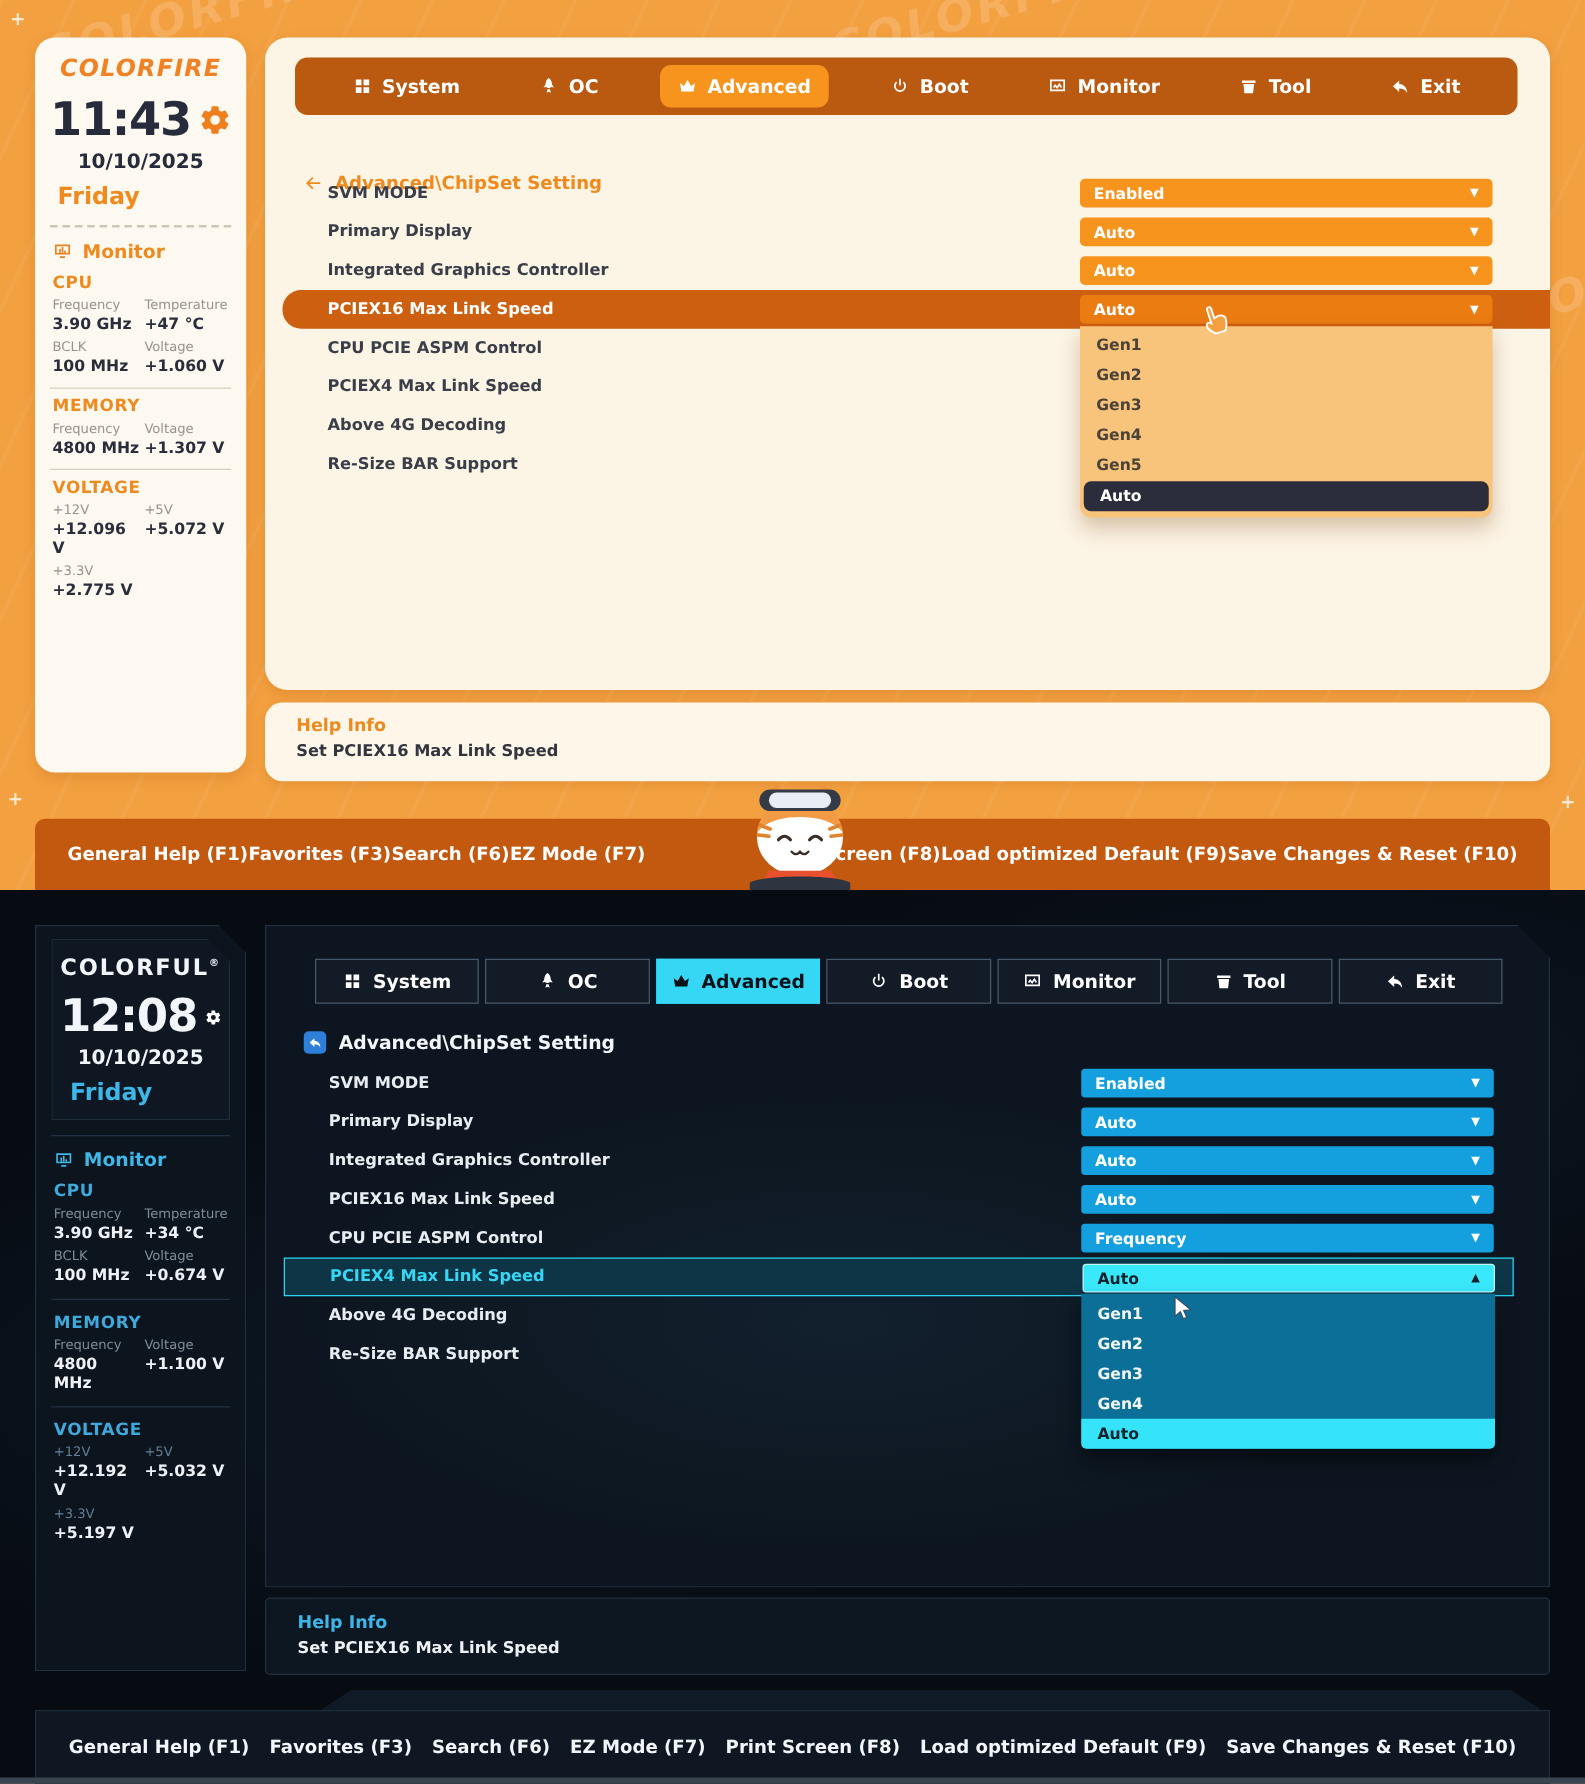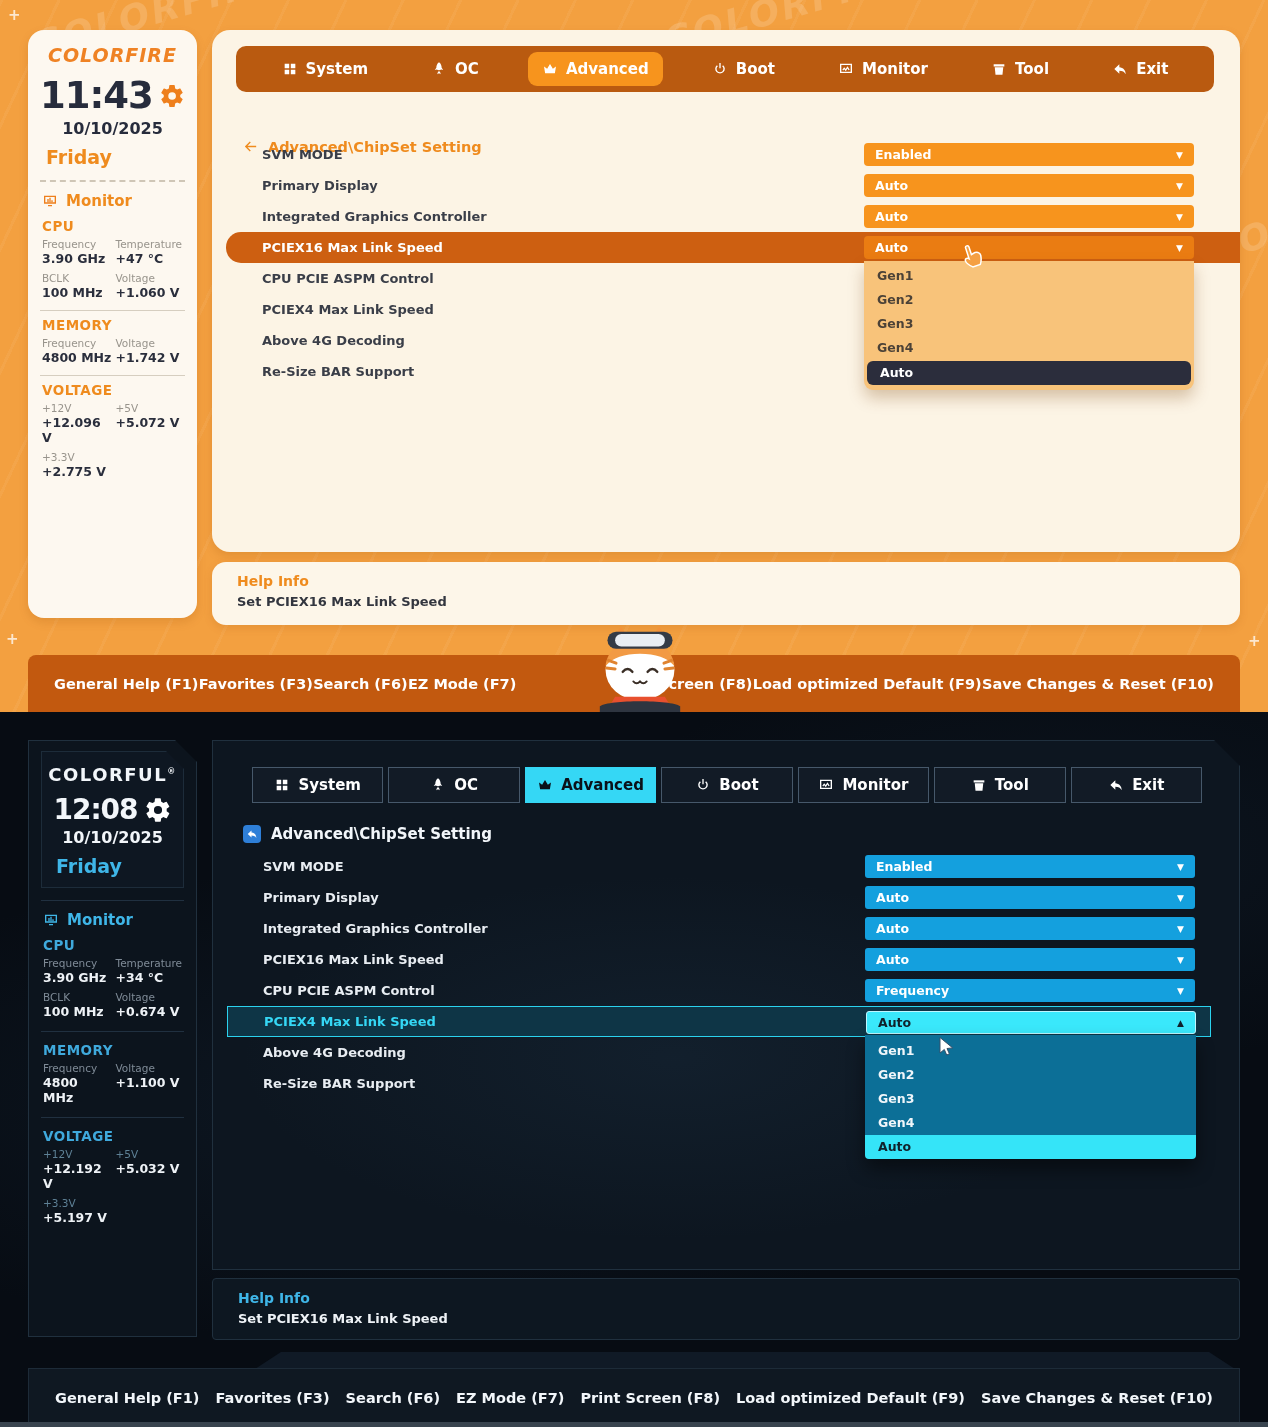--- a/index.html
+++ b/index.html
@@ -75,21 +75,21 @@
   .half-bottom { position:absolute; left:0; top:712px; width:1268px; height:715px; background:#070c13;
     background-image:radial-gradient(900px 340px at 30% 55%, rgba(40,70,100,.18), transparent 70%),
                      radial-gradient(700px 300px at 85% 20%, rgba(40,70,100,.14), transparent 70%); }
   .b-card { position:absolute; left:28px; top:28px; width:169px; height:597px; background:#0c141d;
     border:1px solid #20303e; padding:10px 12px;
     clip-path:polygon(0 0, calc(100% - 22px) 0, 100% 22px, 100% 100%, 0 100%); }
   .b-clockbox { border:1px solid #1d2c3a; background:#0e1722; padding:12px 6px 10px;
     clip-path:polygon(0 0, calc(100% - 18px) 0, 100% 18px, 100% 100%, 0 100%); }
   .b-logo { text-align:center; font-weight:bold; font-size:18px; letter-spacing:1.5px; color:#f2f6fa; }
   .b-logo sup { font-size:8px; }
-  .b-time { font-size:28px; font-weight:bold; color:#f2f6fa; letter-spacing:-1px; }
+  .b-time { font-size:36px; font-weight:bold; color:#f2f6fa; letter-spacing:-1px; }
   .b-date { text-align:center; font-size:16px; font-weight:bold; color:#f2f6fa; margin-top:2px; }
   .b-day { font-size:19px; font-weight:bold; color:#3fb6e8; margin:8px 0 0 8px; }
   .b-rule { border-top:1px solid #203040; margin:12px 0 10px; }
   .b-montitle { font-size:15px; font-weight:bold; color:#3fb6e8; }
   .b-sec .sec-title { color:#3fa9dc; }
   .b-card .pair .pl { color:#7f8b97; }
   .b-card .pair .pv { color:#eef2f6; }
   .b-card .vlabel .pl { color:#5e8196; }
 
   .b-panel { position:absolute; left:212px; top:28px; width:1028px; height:530px; background:#0d1620;
@@ -228,21 +228,21 @@
       <div class="t-rule"></div>
       <div class="t-sec">
         <div class="sec-title">MEMORY</div>
         <div class="pairgrid">
           <div class="pair">
               <div class="pl">Frequency</div>
               <div class="pv">4800 MHz</div>
             </div>
           <div class="pair">
               <div class="pl">Voltage</div>
-              <div class="pv">+1.742 V</div>
+              <div class="pv">+1.307 V</div>
             </div>
         </div>
       </div>
       <div class="t-rule"></div>
       <div class="t-sec">
         <div class="sec-title">VOLTAGE</div>
         <div class="pairgrid">
           <div class="pair">
               <div class="pl">+12V</div>
               <div class="pv">+12.096 V</div>
@@ -338,20 +338,21 @@
           <span class="t-lbl">PCIEX16 Max Link Speed</span>
           <div class="t-select">
               <span>Auto</span>
               <span class="arr">▼</span>
             </div>
           <div class="t-options">
             <div class="t-option">Gen1</div>
             <div class="t-option">Gen2</div>
             <div class="t-option">Gen3</div>
             <div class="t-option">Gen4</div>
+            <div class="t-option">Gen5</div>
             <div class="t-option sel">Auto</div>
           </div>
         </div>
         <div class="t-row">
             <span class="t-lbl">CPU PCIE ASPM Control</span>
           </div>
         <div class="t-row">
             <span class="t-lbl">PCIEX4 Max Link Speed</span>
           </div>
         <div class="t-row">

